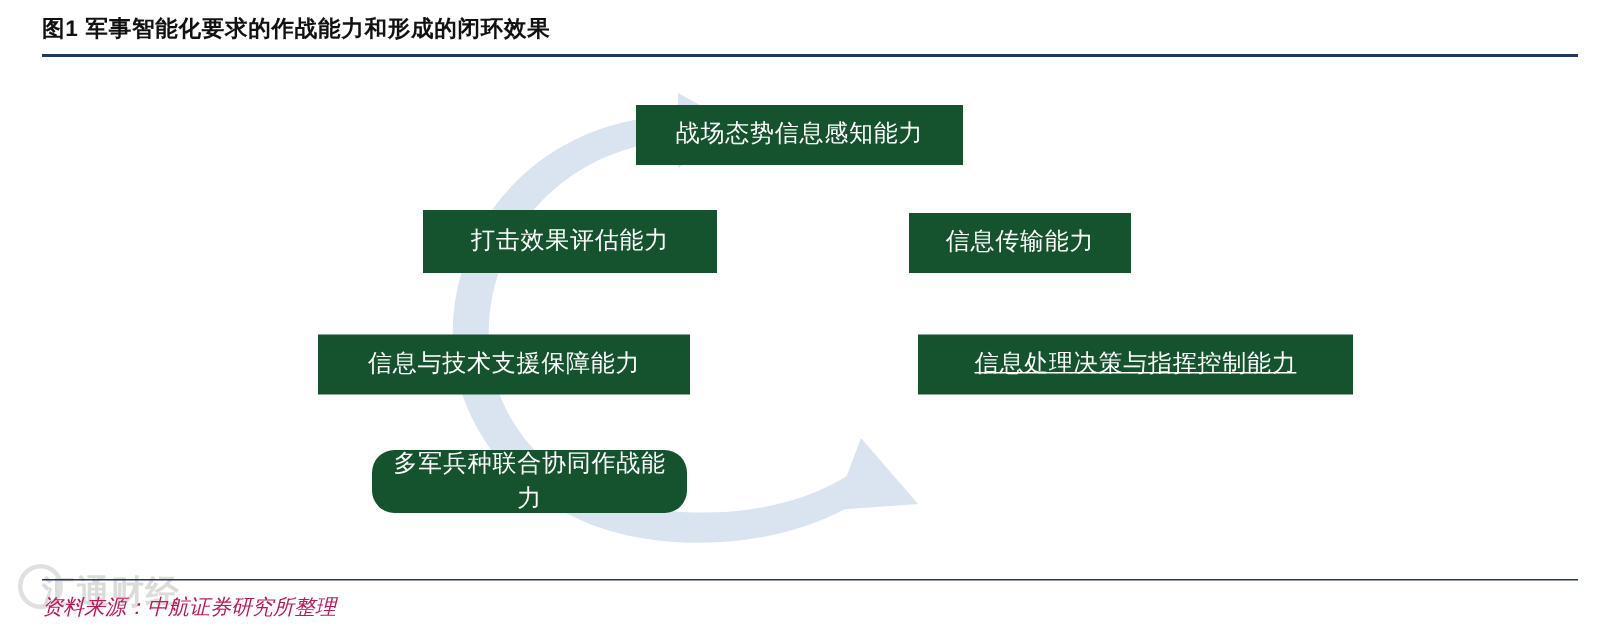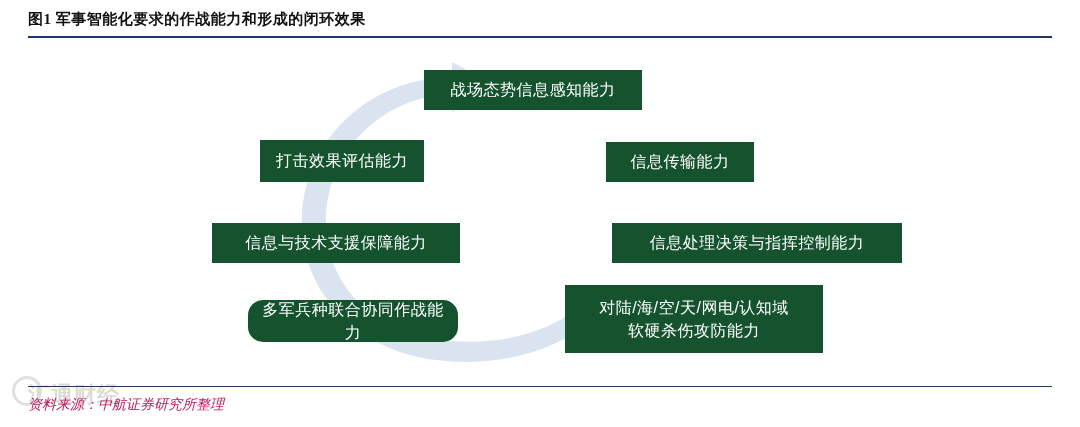--- a/index.html
+++ b/index.html
@@ -16,21 +16,21 @@
   }
   .page {
     position: relative;
     width: 1080px;
     height: 427px;
   }
   .fig-title {
     position: absolute;
     left: 28px;
     top: 10px;
-    font-family: Liberation Serif, serif;
+    font-family: Liberation Sans, sans-serif;
     font-size: 15px;
     font-weight: bold;
     color: #111111;
     letter-spacing: 0.5px;
     white-space: nowrap;
   }
   .title-rule {
     position: absolute;
     left: 28px;
     top: 36px;
@@ -137,30 +137,28 @@
                C 306 100, 366 44, 438 38
                Z" fill="#dae3f0"></path>
       <path d="M 452 22 L 452 72 L 498 47 Z" fill="#dae3f0"></path>
       <path d="M 574 252 L 612 296 L 556 300 Z" fill="#dae3f0"></path>
     </svg>
 
     <div class="node" style="left:424px; top:30px; width:218px; height:40px;">战场态势信息感知能力</div>
 
     <div class="node" style="left:606px; top:102px; width:148px; height:40px;">信息传输能力</div>
 
-    <div class="node" style="left:612px; top:183px; width:290px; height:40px;">信息处理决策与指挥控制能力</div>
+    <div class="node" style="left:612px; top:183px; width:290px; height:40px;text-decoration:underline;">信息处理决策与指挥控制能力</div>
 
-    <div class="node" style="left:565px; top:245px; width:258px; height:68px;">对陆/海/空/天/网电/认知域
-软硬杀伤攻防能力</div>
 
     <div class="node" style="left:248px; top:260px; width:210px; height:42px;border-radius:15px;">多军兵种联合协同作战能力</div>
 
     <div class="node" style="left:212px; top:183px; width:248px; height:40px;">信息与技术支援保障能力</div>
 
-    <div class="node" style="left:260px; top:100px; width:164px; height:42px;">打击效果评估能力</div>
+    <div class="node" style="left:282px; top:100px; width:196px; height:42px;">打击效果评估能力</div>
 
   </div>
 
   <div class="watermark">
     <div class="wm-circle"></div>
     <div class="wm-text">汇通财经</div>
   </div>
 
   <div class="bottom-rule"></div>
   <div class="source-note">资料来源：中航证券研究所整理</div>

